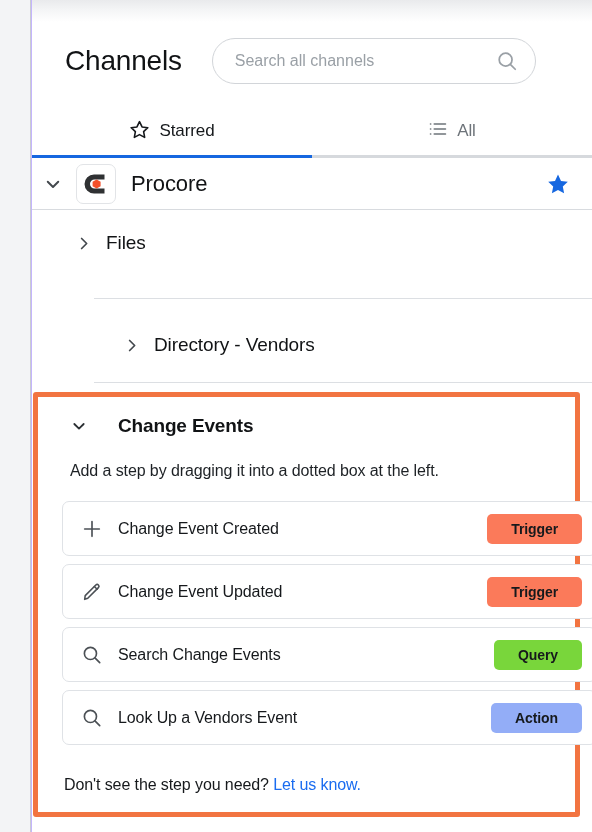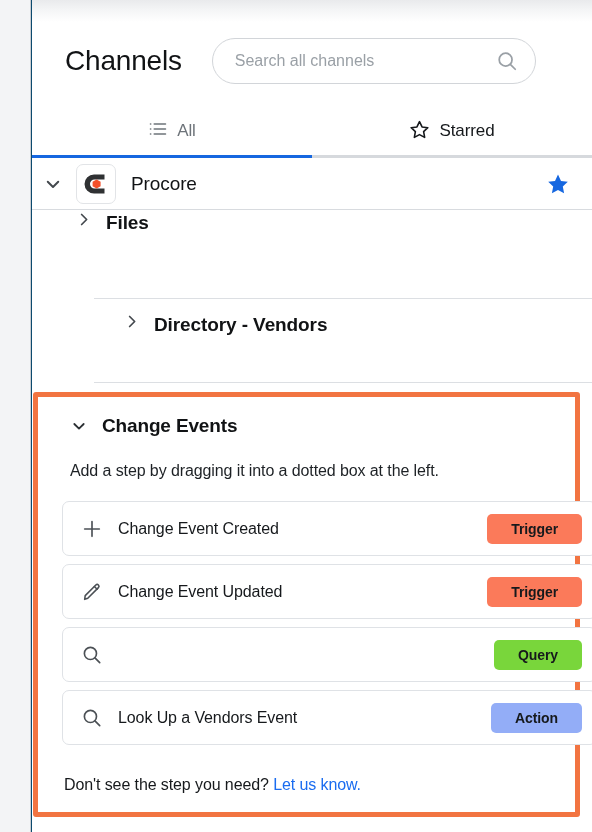--- a/index.html
+++ b/index.html
@@ -10,21 +10,21 @@
     overflow: hidden;
     background: #ffffff;
     font-family: "Liberation Sans", sans-serif;
     -webkit-font-smoothing: antialiased;
   }
 
   #app {
     position: relative;
     width: 592px;
     height: 832px;
-    background: #0c4a6e;
+    background: #c4b5fd;
   }
 
   
   .left-gutter {
     position: absolute;
     left: 0; top: 0;
     width: 31px;
     height: 832px;
     background: #f3f4f6;
     border-right: 1px solid #c9ccd1;
@@ -166,42 +166,41 @@
     background: #fff;
     display: flex;
     align-items: center;
     justify-content: center;
     flex: 0 0 auto;
     overflow: hidden;
   }
 
   .channel-name {
     margin-left: 15px;
-    font-size: 19px;
+    font-size: 22px;
     color: #111315;
     letter-spacing: -0.1px;
   }
 
   .star-btn {
     margin-left: auto;
     margin-right: 22px;
     width: 24px; height: 24px;
     cursor: pointer;
   }
 
   
   .section {
     position: absolute;
     left: 0;
     width: 536px;
     height: 62px;
     display: flex;
-    align-items: flex-start;
+    align-items: center;
     cursor: pointer;
-    font-weight: bold;
   }
   .section .sec-chev {
     width: 15px; height: 15px;
     margin-left: 44px;
     flex: 0 0 auto;
   }
   .section .sec-title {
     margin-left: 15px;
     font-size: 19px;
     color: #111315;
@@ -229,20 +228,21 @@
   }
 
   .expanded-header {
     position: absolute;
     left: 0; top: 0;
     width: 100%;
     height: 58px;
     display: flex;
     align-items: center;
     cursor: pointer;
+    gap: 16px;
   }
   .expanded-header .sec-chev {
     width: 16px; height: 16px;
     margin-left: 33px;
     flex: 0 0 auto;
   }
   .expanded-header .sec-title {
     margin-left: 15px;
     font-size: 19px;
     font-weight: 700;
@@ -349,41 +349,41 @@
         <span class="search-icon">
           <svg viewBox="0 0 24 24" width="22" height="22" fill="none" stroke="#9aa0a6" stroke-width="1.9" stroke-linecap="round">
             <circle cx="10.5" cy="10.5" r="7"></circle>
             <line x1="15.6" y1="15.6" x2="21" y2="21"></line>
           </svg>
         </span>
       </div>
     </div>
 
     <div class="tabs">
+      <div class="tab active">
+        <span>
+          <svg viewBox="0 0 24 24" width="21" height="21" fill="none" stroke="#15181b" stroke-width="1.8" stroke-linejoin="round">
+            <polygon points="12,3 14.9,9.1 21.5,9.9 16.7,14.5 17.9,21 12,17.8 6.1,21 7.3,14.5 2.5,9.9 9.1,9.1"></polygon>
+          </svg>
+        </span>
+        <span class="tab-label">Starred</span>
+      </div>
       <div class="tab inactive">
         <span>
           <svg viewBox="0 0 24 24" width="20" height="20" fill="none" stroke="#6e747a" stroke-width="1.9" stroke-linecap="round">
             <line x1="3" y1="6" x2="3.3" y2="6"></line>
             <line x1="3" y1="12" x2="3.3" y2="12"></line>
             <line x1="3" y1="18" x2="3.3" y2="18"></line>
             <line x1="7.5" y1="6" x2="21" y2="6"></line>
             <line x1="7.5" y1="12" x2="21" y2="12"></line>
             <line x1="7.5" y1="18" x2="21" y2="18"></line>
           </svg>
         </span>
         <span class="tab-label">All</span>
       </div>
-      <div class="tab active">
-        <span>
-          <svg viewBox="0 0 24 24" width="21" height="21" fill="none" stroke="#15181b" stroke-width="1.8" stroke-linejoin="round">
-            <polygon points="12,3 14.9,9.1 21.5,9.9 16.7,14.5 17.9,21 12,17.8 6.1,21 7.3,14.5 2.5,9.9 9.1,9.1"></polygon>
-          </svg>
-        </span>
-        <span class="tab-label">Starred</span>
-      </div>
     </div>
     <div class="tab-underline">
       <div class="active-seg"></div>
     </div>
 
     <div class="channel-row">
       <span class="chev">
         <svg viewBox="0 0 24 24" width="18" height="18" fill="none" stroke="#43484d" stroke-width="2.6" stroke-linecap="round" stroke-linejoin="round">
           <polyline points="5,9 12,16 19,9"></polyline>
         </svg>
@@ -461,20 +461,21 @@
         <span class="badge trigger">Trigger</span>
       </div>
 
       <div class="step-card">
         <span class="step-icon">
           <svg viewBox="0 0 24 24" width="22" height="22" fill="none" stroke="#4b5055" stroke-width="1.8" stroke-linecap="round">
             <circle cx="10.3" cy="10.3" r="6.6"></circle>
             <line x1="15.2" y1="15.2" x2="20.4" y2="20.4"></line>
           </svg>
         </span>
+        <span class="step-label">Search Change Events</span>
         <span class="badge query">Query</span>
       </div>
 
       <div class="step-card">
         <span class="step-icon">
           <svg viewBox="0 0 24 24" width="22" height="22" fill="none" stroke="#4b5055" stroke-width="1.8" stroke-linecap="round">
             <circle cx="10.3" cy="10.3" r="6.6"></circle>
             <line x1="15.2" y1="15.2" x2="20.4" y2="20.4"></line>
           </svg>
         </span>

